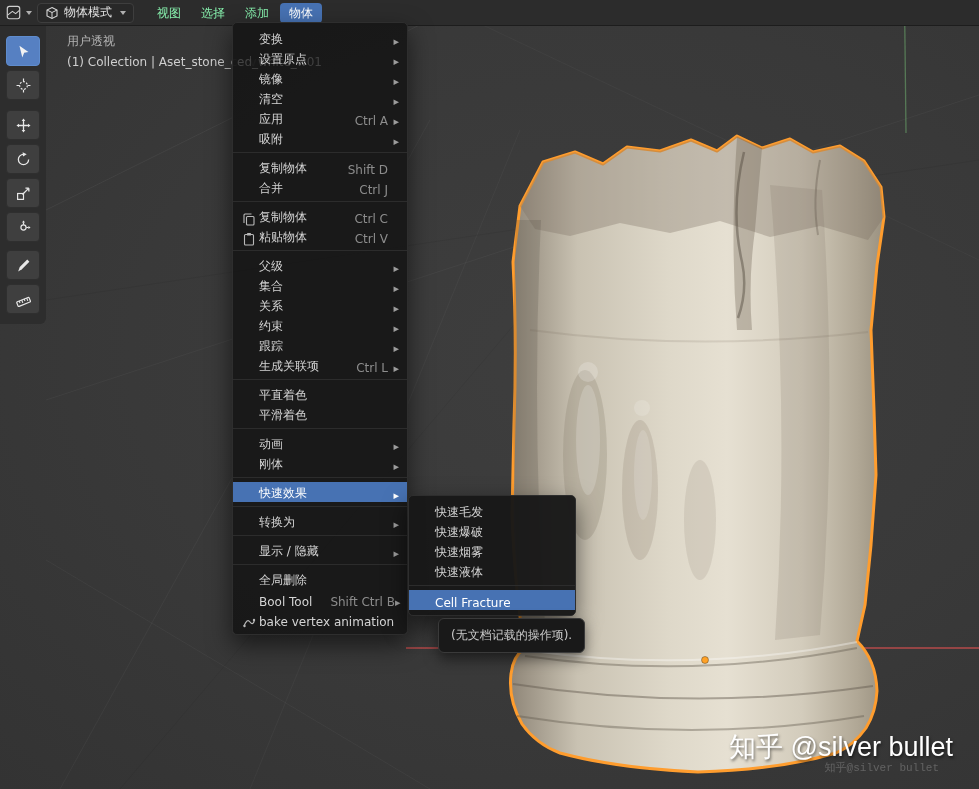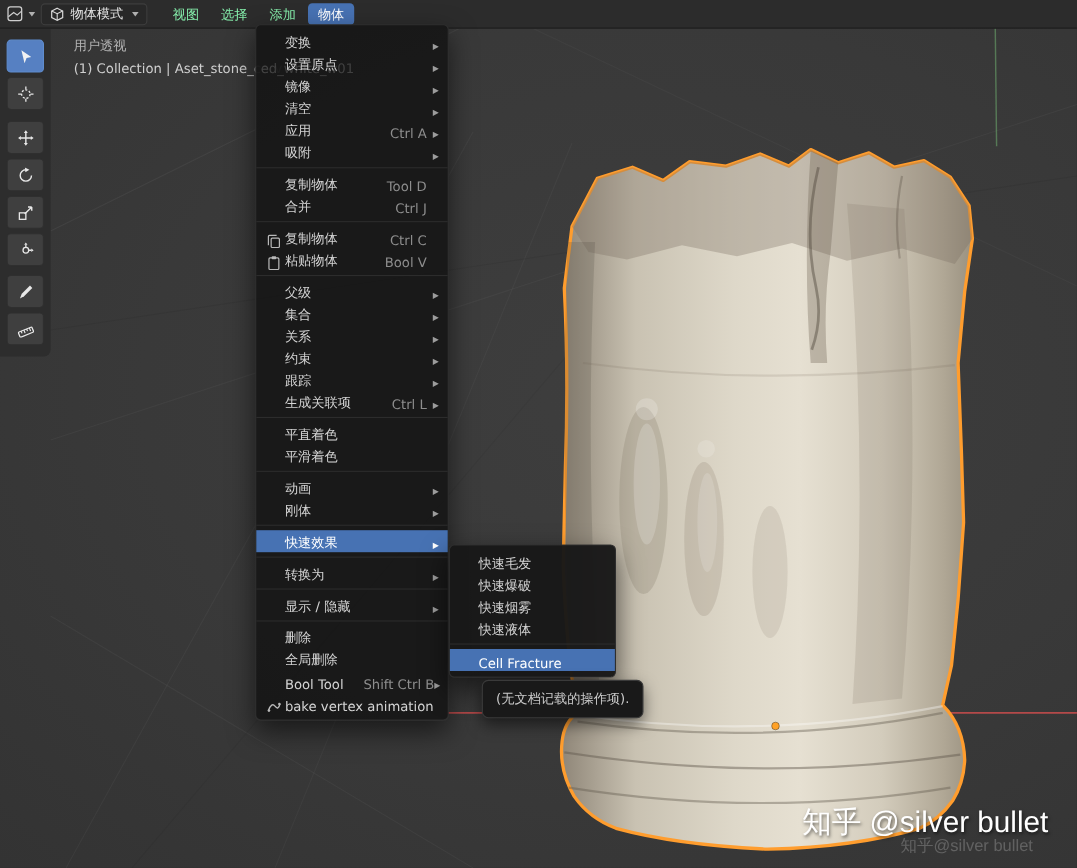--- a/index.html
+++ b/index.html
@@ -41,36 +41,36 @@
   .menu-row.hl{background:#4772b3;color:#fff}
   .mi-icon{width:20px;flex:none;display:flex;align-items:center;justify-content:center;color:#9a9a9a}
   .mi-label{flex:1;padding-right:10px}
   .mi-label.ul{}
   .mi-short{color:#8d8d8d;margin-left:8px}
   .menu-row.hl .mi-short{color:#dbe4fb}
   .mi-arrow{width:11px;text-align:right;color:#9c9c9c;font-size:11px}
   .menu-row.hl .mi-arrow{color:#fff}
   .menu-sep{height:1px;background:#2c2c2c;margin:4px 0}
   #object-menu{left:232px;top:22px;width:176px}
-  #quick-submenu{left:408px;top:495px;width:152px}
+  #quick-submenu{left:408px;top:495px;width:168px}
 
   
   .tooltip{position:absolute;left:438px;top:618px;background:#191919;border:1px solid #3a3a3a;
            border-radius:6px;padding:8px 12px;color:#c9c9c9;z-index:70;box-shadow:0 6px 14px rgba(0,0,0,.5)}
 
   
   .vp-art{position:absolute;inset:0;z-index:5}
   .statue-svg{position:absolute;inset:0;z-index:10}
 
   
   .watermark{position:absolute;right:26px;top:729px;font-size:27px;color:#fff;z-index:40;
              font-family:Liberation Sans, sans-serif;
              text-shadow:1px 2px 3px rgba(0,0,0,.55);pointer-events:none}
-  .watermark-echo{position:absolute;right:40px;top:760px;font-size:15px;color:#cfcfcf;opacity:.28;z-index:40;
-             font-family:Liberation Sans, sans-serif;pointer-events:none}
+  .watermark-echo{position:absolute;right:40px;top:760px;font-size:11px;color:#cfcfcf;opacity:.28;z-index:40;
+             font-family:Liberation Mono, monospace;pointer-events:none}
 </style>
 </head>
 <body>
 
 <div class="app">
 
   <svg class="vp-art" width="979" height="789" viewBox="0 0 979 789">
     <g>
       <line x1="46" y1="210" x2="470" y2="0" stroke="#ffffff" stroke-opacity="0.05"></line>
       <line x1="46" y1="400" x2="979" y2="95" stroke="#ffffff" stroke-opacity="0.04"></line>
@@ -261,21 +261,21 @@
         <div class="menu-row">
           <span class="mi-icon"></span>
           <span class="mi-label">吸附</span>
           <span class="mi-short"></span>
           <span class="mi-arrow">▸</span>
         </div>
         <div class="menu-sep"></div>
         <div class="menu-row">
           <span class="mi-icon"></span>
           <span class="mi-label">复制物体</span>
-          <span class="mi-short">Tool D</span>
+          <span class="mi-short">Shift D</span>
           <span class="mi-arrow"></span>
         </div>
         <div class="menu-row">
           <span class="mi-icon"></span>
           <span class="mi-label">合并</span>
           <span class="mi-short">Ctrl J</span>
           <span class="mi-arrow"></span>
         </div>
         <div class="menu-sep"></div>
         <div class="menu-row">
@@ -290,21 +290,21 @@
           <span class="mi-arrow"></span>
         </div>
         <div class="menu-row">
           <span class="mi-icon">
             <svg width="14" height="14" viewBox="0 0 14 14">
               <rect x="2.5" y="2.5" width="9" height="10.5" rx="1" fill="none" stroke="#b9b9b9" stroke-width="1.1"></rect>
               <rect x="5" y="1" width="4" height="2.6" rx="0.6" fill="#b9b9b9"></rect>
             </svg>
           </span>
           <span class="mi-label">粘贴物体</span>
-          <span class="mi-short">Bool V</span>
+          <span class="mi-short">Ctrl V</span>
           <span class="mi-arrow"></span>
         </div>
         <div class="menu-sep"></div>
         <div class="menu-row">
           <span class="mi-icon"></span>
           <span class="mi-label">父级</span>
           <span class="mi-short"></span>
           <span class="mi-arrow">▸</span>
         </div>
         <div class="menu-row">
@@ -378,26 +378,20 @@
           <span class="mi-arrow">▸</span>
         </div>
         <div class="menu-sep"></div>
         <div class="menu-row">
           <span class="mi-icon"></span>
           <span class="mi-label">显示 / 隐藏</span>
           <span class="mi-short"></span>
           <span class="mi-arrow">▸</span>
         </div>
         <div class="menu-sep"></div>
-        <div class="menu-row">
-          <span class="mi-icon"></span>
-          <span class="mi-label">删除</span>
-          <span class="mi-short"></span>
-          <span class="mi-arrow"></span>
-        </div>
         <div class="menu-row">
           <span class="mi-icon"></span>
           <span class="mi-label">全局删除</span>
           <span class="mi-short"></span>
           <span class="mi-arrow"></span>
         </div>
         <div class="menu-row">
           <span class="mi-icon"></span>
           <span class="mi-label">Bool Tool</span>
           <span class="mi-short">Shift Ctrl B</span>

